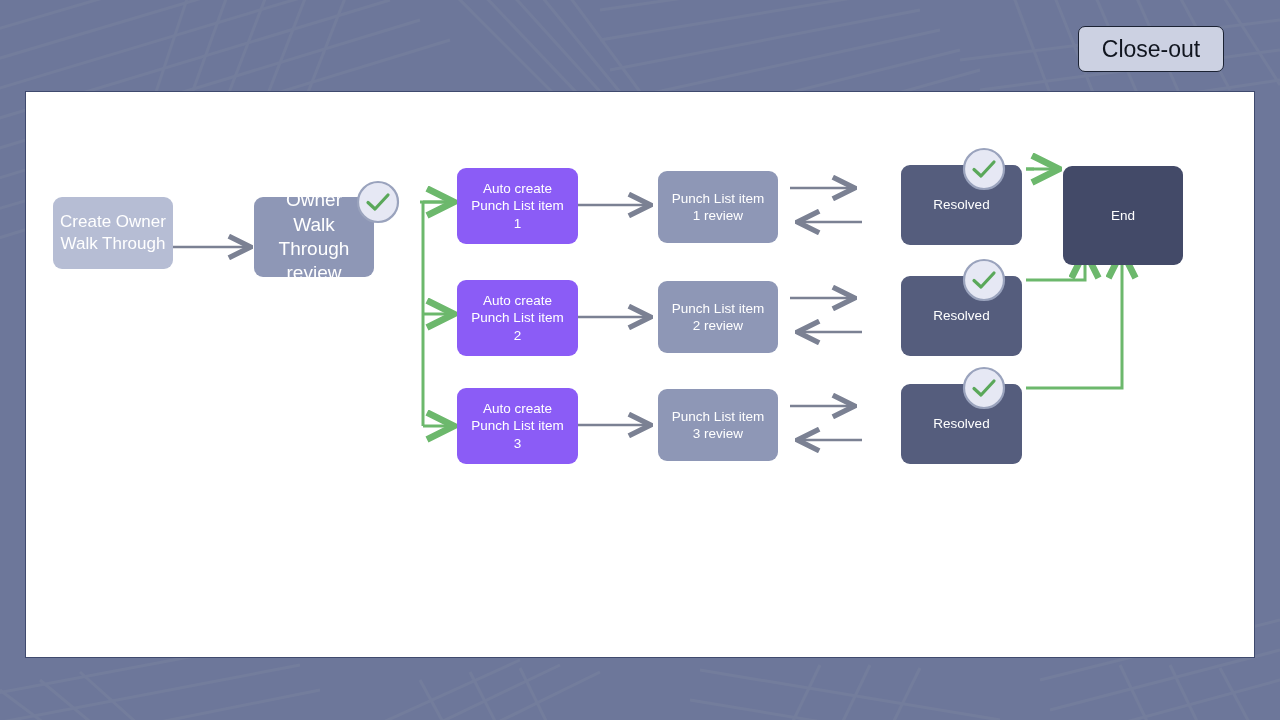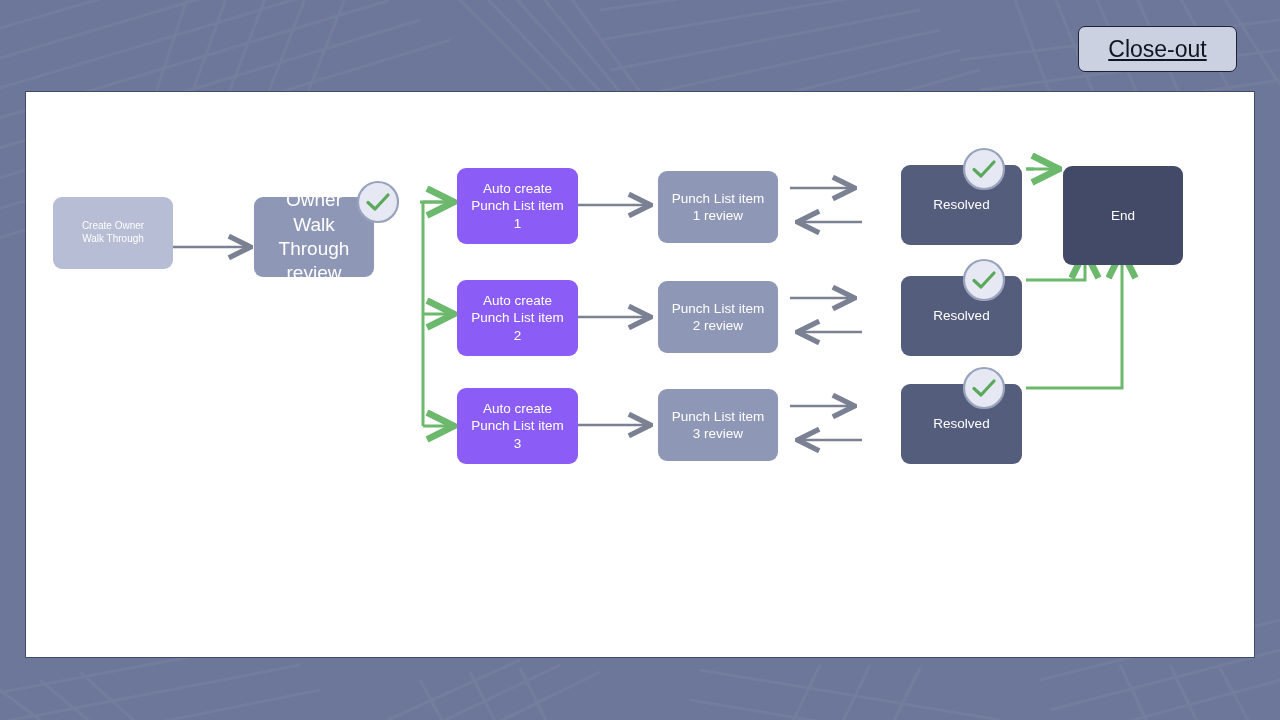--- a/index.html
+++ b/index.html
@@ -11,28 +11,27 @@
   }
   #bg-texture{position:absolute;inset:0;}
   #canvas{
     position:absolute;left:25px;top:91px;width:1230px;height:567px;
     background:#ffffff;
     border:1px solid #3f4a6e;
     box-sizing:border-box;
     overflow:hidden;
   }
   #badge-closeout{
-    position:absolute;left:1078px;top:26px;width:159px;height:46px;
+    position:absolute;left:1078px;top:26px;width:146px;height:46px;
     background:#ccd1e2;
     border:1.5px solid #1b2233;
     border-radius:7px;
     display:flex;align-items:center;justify-content:center;
     font-size:23px;color:#10151f;
     box-sizing:border-box;
-    text-decoration:underline;
   }
   .node{
     position:absolute;
     border-radius:9px;
     display:flex;align-items:center;justify-content:center;
     text-align:center;
     color:#ffffff;
     box-sizing:border-box;
     line-height:1.28;
     padding:2px 6px;
@@ -177,21 +176,21 @@
     </g>
 
     <g stroke="#6cb86c" stroke-width="3" fill="none">
       <path d="M1000,77 L1008,77"></path>
       <path d="M1000,77 L1030,77" marker-end="url(#gr)"></path>
       <path d="M1000,188 L1059,188 L1059,162" marker-end="url(#gr)"></path>
       <path d="M1000,296 L1096,296 L1096,162" marker-end="url(#gr)"></path>
     </g>
   </svg>
 
-  <div class="node n-light" style="left:27px;top:105px;width:120px;height:72px;font-size:10px;">
+  <div class="node n-light" style="left:27px;top:105px;width:120px;height:72px;font-size:17px;">
     <span>Create Owner
 Walk Through</span>
   </div>
 
   <div class="node n-mid" style="left:228px;top:105px;width:120px;height:80px;font-size:19px;align-items:center;">
     <span>Owner
 Walk Through
 review</span>
   </div>
 

